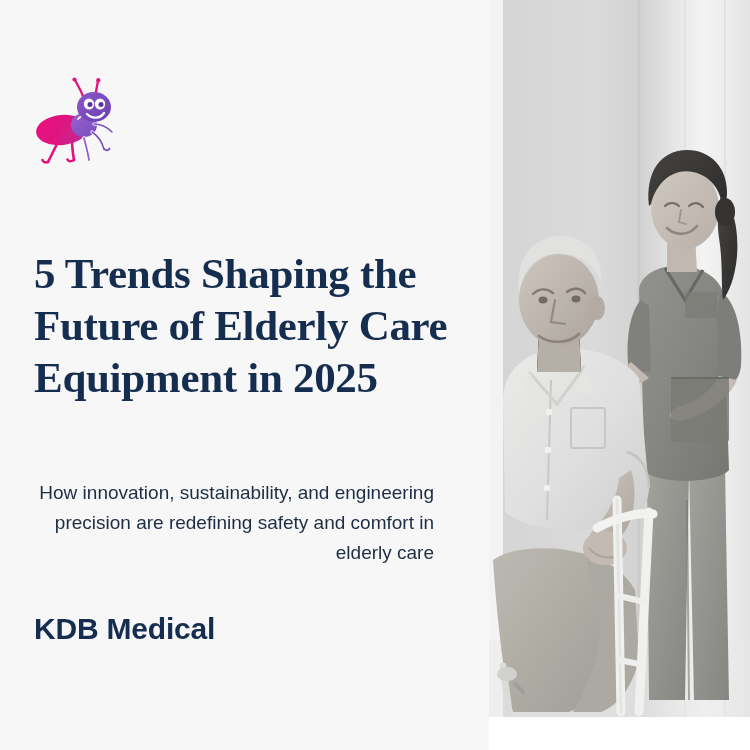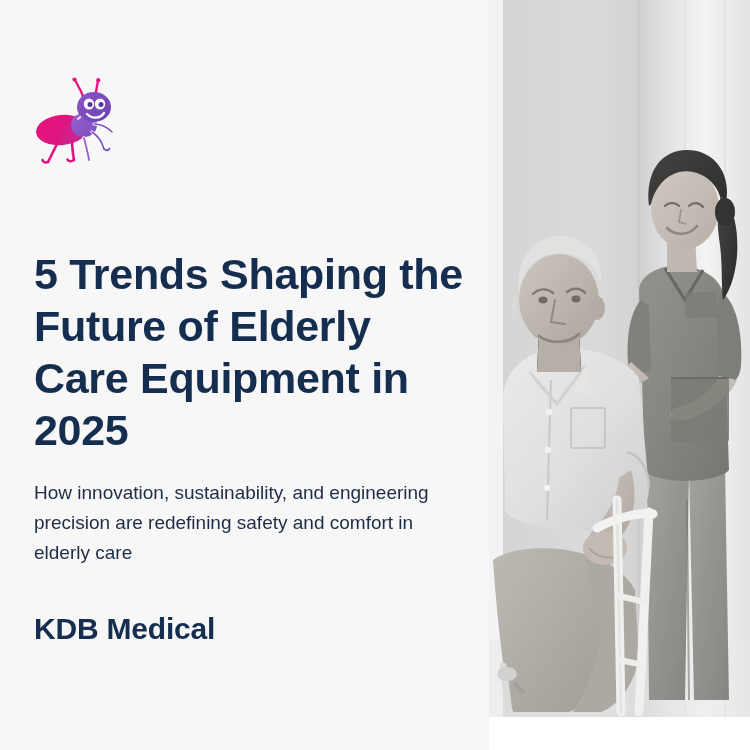--- a/index.html
+++ b/index.html
@@ -70,35 +70,36 @@
     position: absolute;
     left: 34px;
     top: 248px;
     width: 430px;
     margin: 0;
     font-size: 43px;
     line-height: 52px;
     font-weight: 700;
     color: #152d4e;
     letter-spacing: -0.3px;
-    font-family: Liberation Sans, sans-serif;
+    font-family: Liberation Serif, serif;
   }
 
   
   .subtitle {
     position: absolute;
     left: 34px;
     top: 478px;
     width: 400px;
     margin: 0;
     font-size: 19px;
     line-height: 30px;
     font-weight: 400;
     color: #1d2d44;
     font-family: "Liberation Sans", sans-serif;
+    text-align: right;
   }
 
   
   .brand-footer {
     position: absolute;
     left: 34px;
     top: 612px;
     margin: 0;
     font-size: 30px;
     font-weight: 700;

